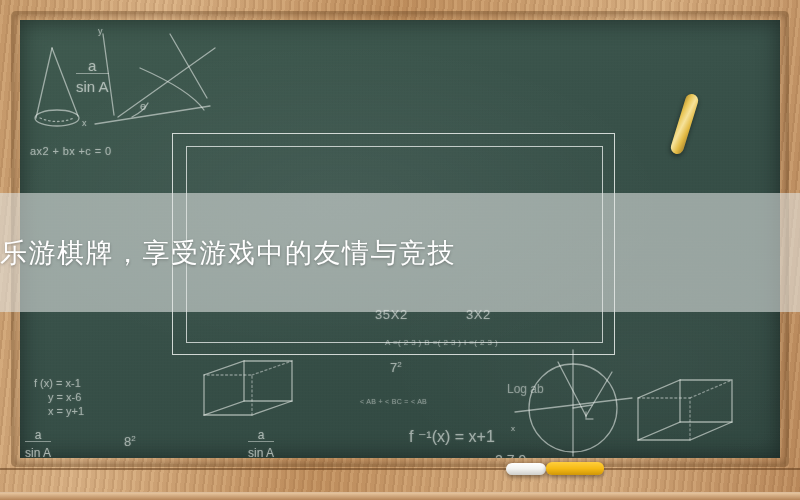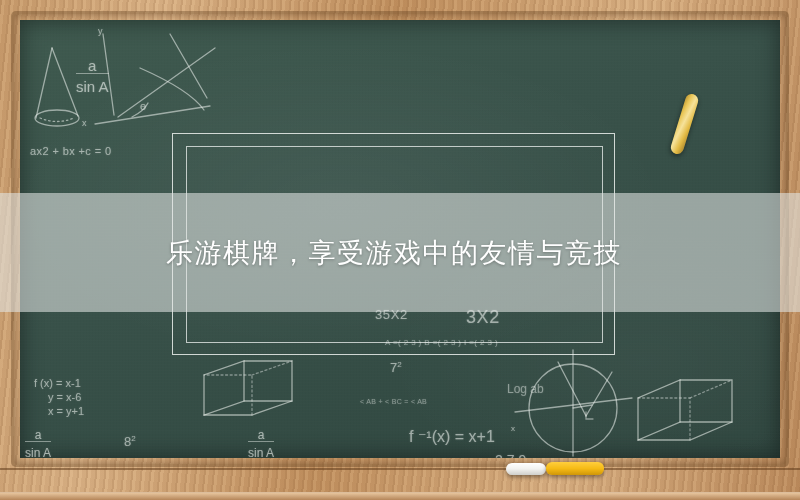--- a/index.html
+++ b/index.html
@@ -198,33 +198,33 @@
       <div class="chalk-txt" style="left:389px;top:407px;font-size:16px;">f ⁻¹(x)  =  x+1</div>
 
       <div class="chalk-txt" style="left:487px;top:362px;font-size:12px;opacity:.5;">Log ab</div>
 
       <div class="chalk-txt" style="left:471px;top:418px;font-size:14px;letter-spacing:4px;margin-top:48px;">358</div>
       <div class="chalk-txt" style="left:475px;top:432px;font-size:14px;letter-spacing:4px;">279</div>
 
       <div class="chalk-txt" style="left:491px;top:404px;font-size:8px;">x</div>
 
       <div class="chalk-txt" style="left:355px;top:287px;font-size:13px;letter-spacing:.6px;">35X2</div>
-      <div class="chalk-txt" style="left:446px;top:287px;font-size:18px;letter-spacing:.6px;">3X2</div>
+      <div class="chalk-txt" style="left:446px;top:287px;font-size:13px;letter-spacing:.6px;">3X2</div>
       <div class="chalk-txt" style="left:365px;top:318px;font-size:8px;opacity:.5;letter-spacing:.4px;">A =( 2 3 )  B =( 2 3 )  I =( 2 3 )</div>
     </div>
 
     <div class="deco-rect" style="left:152px;top:113px;width:441px;height:220px;"></div>
     <div class="deco-rect inner" style="left:166px;top:126px;width:415px;height:195px;"></div>
 
     <div class="chalk-stick chalk-yellow-diag" style="left:658px;top:73px;"></div>
   </div>
 
   <div class="ledge">
     <div class="ledge-lip"></div>
   </div>
   <div class="chalk-stick chalk-white-ledge" style="left:506px;top:463px;"></div>
   <div class="chalk-stick chalk-yellow-ledge" style="left:546px;top:462px;"></div>
 
   <div class="overlay-band" style="top:193px;height:119px;">
-    <div class="overlay-title" style="margin-left:166px;">乐游棋牌，享受游戏中的友情与竞技</div>
+    <div class="overlay-title" style="">乐游棋牌，享受游戏中的友情与竞技</div>
   </div>
 
 </div>
 
 </body></html>

